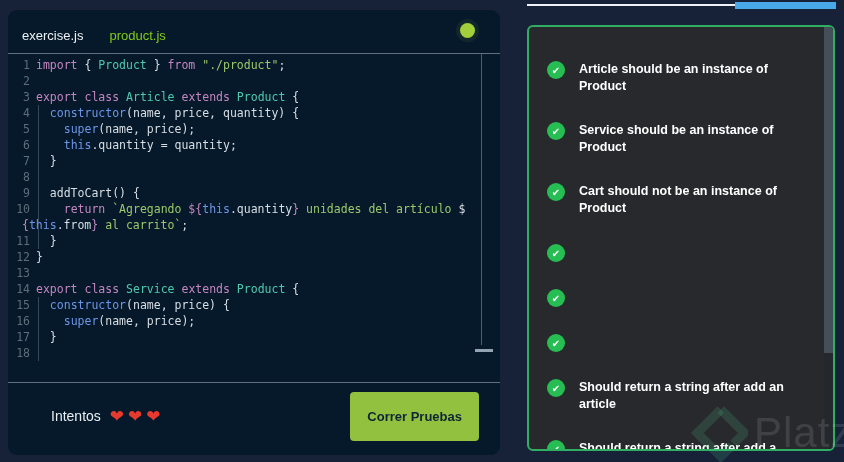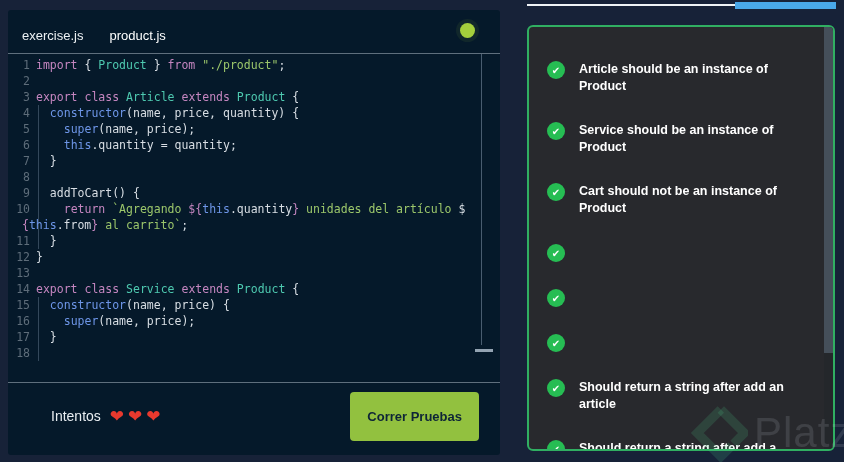--- a/index.html
+++ b/index.html
@@ -4,26 +4,26 @@
 <style>
   html,body{margin:0;padding:0;}
   body{
     width:844px;height:462px;overflow:hidden;position:relative;
     background:var(--page-bg,#172238);
     font-family:"Liberation Sans",sans-serif;
   }
   
   .editor-card{
     position:absolute;left:8px;top:10px;width:492px;height:445px;
-    background:#05192A;border-radius:3px;
+    background:#05192A;border-radius:9px;
   }
   .tab-bar{position:absolute;left:14px;top:12px;height:26px;display:flex;gap:26px;align-items:center;}
   .tab{font-size:13px;cursor:pointer;}
   .tab.active{color:#EDF1F4;}
-  .tab.inactive{color:#ffffff;}
+  .tab.inactive{color:#84cc16;}
   .status-dot{position:absolute;left:452px;top:13px;width:15px;height:15px;border-radius:50%;
     background:var(--dot,#A4CF3C);box-shadow:0 0 0 4px rgba(164,207,60,0.08);}
   .sep{position:absolute;left:0;right:0;height:1px;background:rgba(126,140,153,0.75);}
   .sep-top{top:43px;}
   .sep-bottom{top:372px;}
   .code-area{position:absolute;left:0;top:44px;width:492px;height:328px;}
   .code-rows{position:absolute;left:0;top:3px;right:0;}
   .crow{display:flex;height:16px;line-height:16px;padding-left:6px;
     font-family:"DejaVu Sans Mono",monospace;font-size:11.5px;white-space:pre;}
   .ln{width:16px;text-align:right;color:var(--gutter,#5E6D7A);flex:none;}

